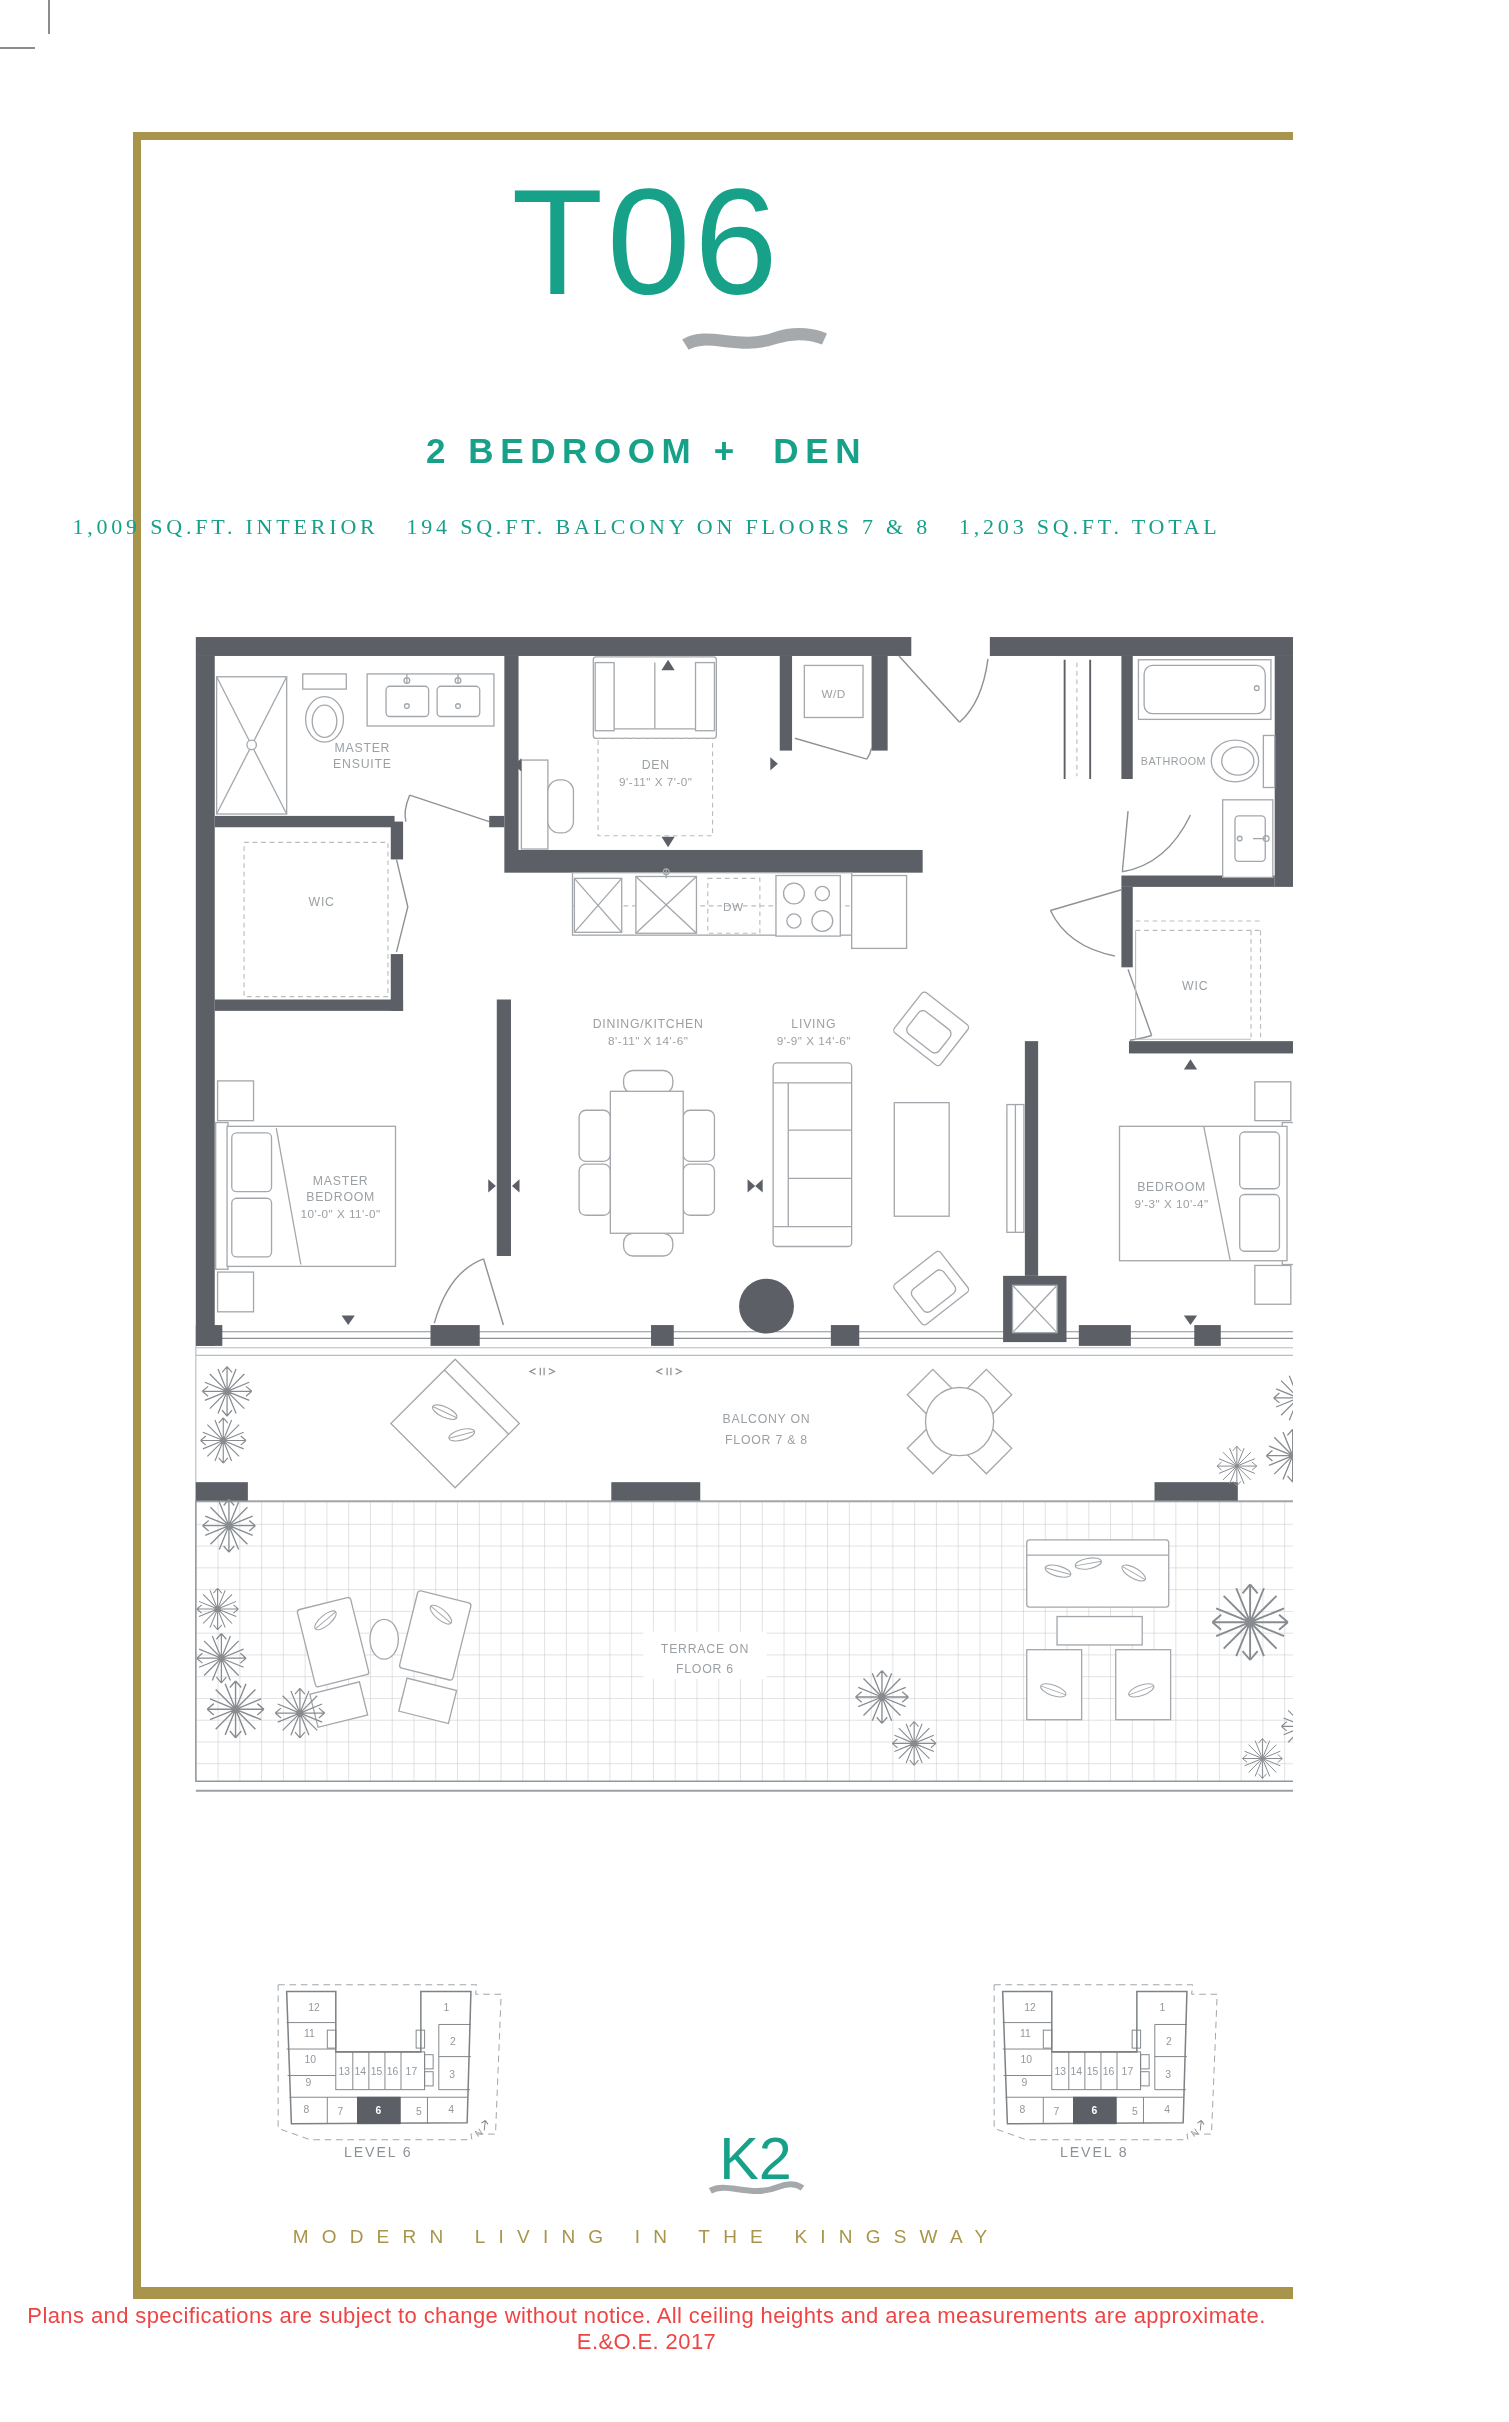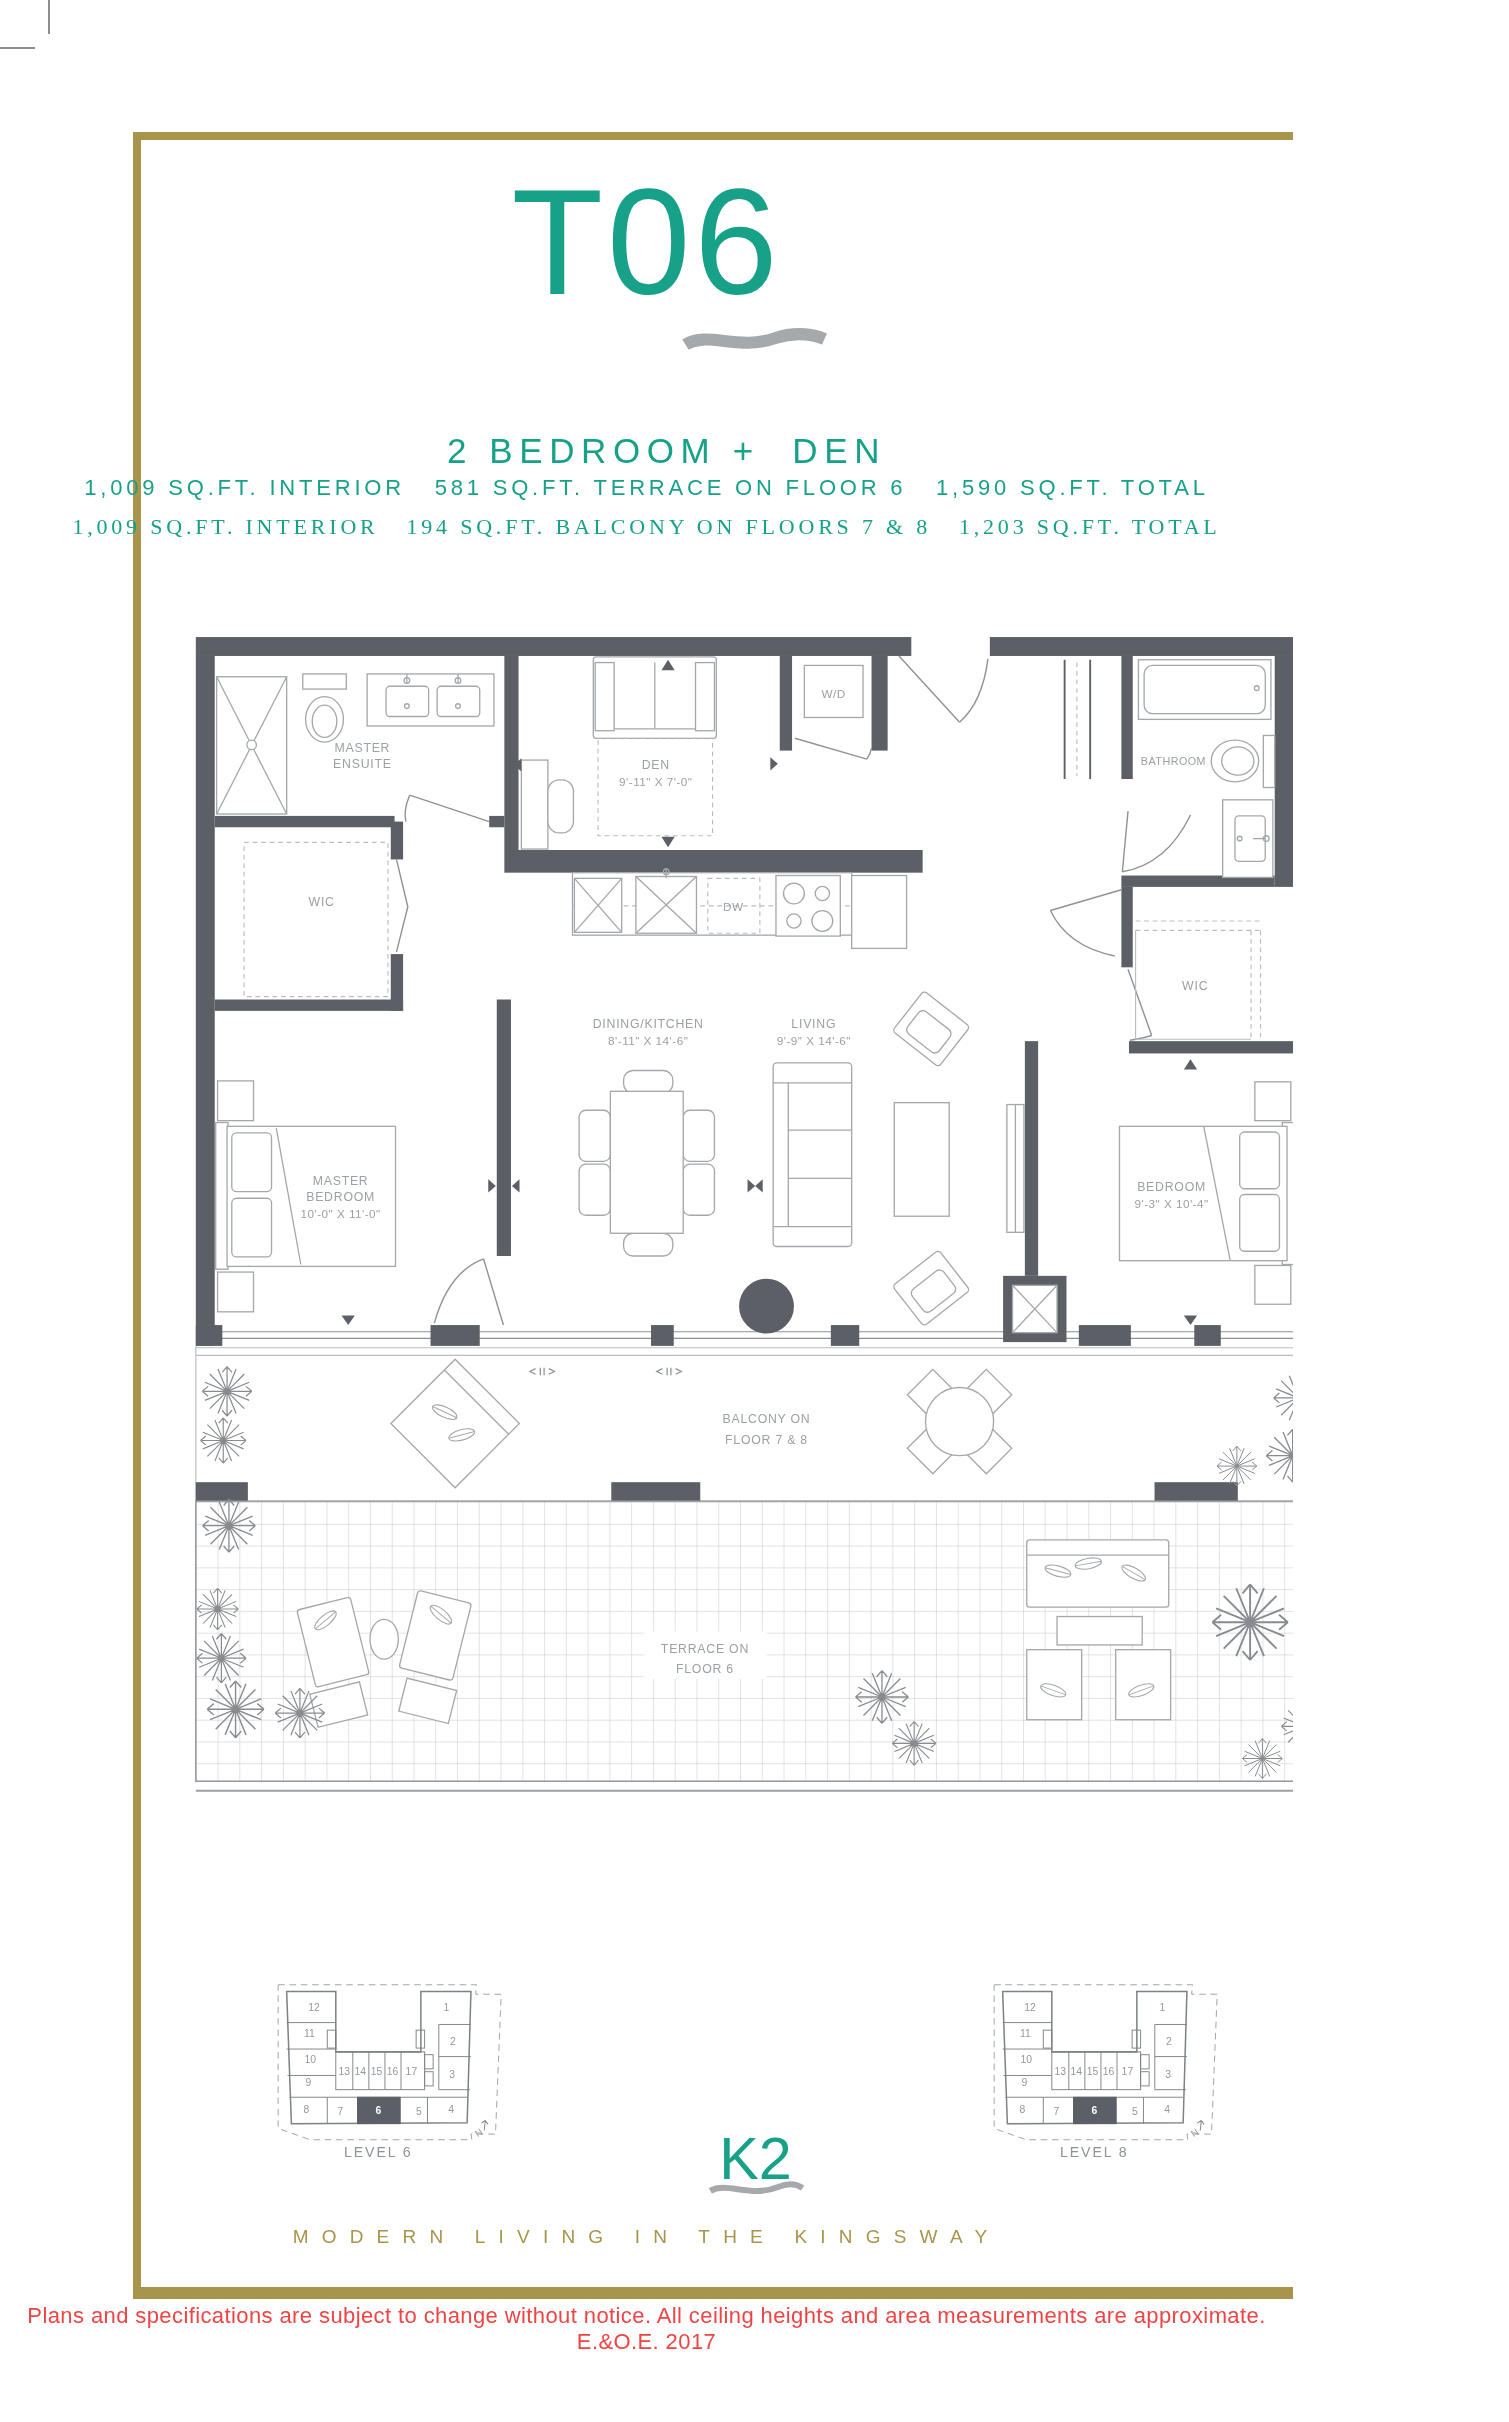--- a/index.html
+++ b/index.html
@@ -5,21 +5,21 @@
   html,body{margin:0;padding:0;background:#ffffff;}
   #page{position:relative;width:1293px;height:2423px;background:#ffffff;overflow:hidden;
         font-family:"Liberation Sans", sans-serif;}
   .abs{position:absolute;}
   .ctr{left:0;width:100%;text-align:center;}
   #frame{left:133px;top:132px;width:1242px;height:2167px;border:8.5px solid #a8944a;
          border-bottom-width:12.3px;box-sizing:border-box;}
   #cropmark-v{left:48px;top:0;width:1.9px;height:34px;background:#8a8d90;}
   #cropmark-h{left:0;top:47px;width:35px;height:1.9px;background:#8a8d90;}
   #title{top:167px;font-size:150px;letter-spacing:3.8px;color:#17a189;font-weight:400;line-height:1;}
-  #unit-type{top:431px;font-size:35px;font-weight:normal;letter-spacing:6.6px;color:#17a189;white-space:pre;padding-left:20px;}
+  #unit-type{top:431px;font-size:35px;font-weight:bold;letter-spacing:6.6px;color:#17a189;white-space:pre;}
   .spec{font-size:22px;letter-spacing:3.8px;color:#17a189;white-space:pre;font-weight:400;}
   #spec1{top:475px;} #spec2{top:514px;font-family:Liberation Serif, serif;}
   #tagline{top:2226px;font-size:19px;letter-spacing:13.2px;color:#a8944a;white-space:pre;}
   #disclaimer{top:2303px;font-size:22px;letter-spacing:0.4px;color:#ef4444;}
   svg{position:absolute;overflow:visible;}
   svg text{font-family:"Liberation Sans", sans-serif;}
   .wall{fill:#5c6066;stroke:none;}
   .furn{fill:#ffffff;stroke:#a4a8ac;stroke-width:1.4;}
   .ln{fill:none;stroke:#a4a8ac;stroke-width:1.4;}
   .thin{fill:none;stroke:#b9bdc0;stroke-width:1.2;}
@@ -46,21 +46,20 @@
   <div class="abs" id="cropmark-h"></div>
   <div class="abs" id="frame"></div>
 
   <div class="abs ctr" id="title">T06</div>
 
   <svg class="abs" style="left:679px;top:326px" width="151" height="28" viewBox="0 0 160 30">
     <path d="M6,20 C30,5 62,27 102,13 C126,5 146,10 155,14" fill="none" stroke="#a6a9ac" stroke-width="13"></path>
   </svg>
 
   <div class="abs ctr" id="unit-type">2 BEDROOM +  DEN</div>
-  <div class="abs ctr spec" id="spec1">1,009 SQ.FT. INTERIOR   581 SQ.FT. TERRACE ON FLOOR 6   1,590 SQ.FT. TOTAL</div>
   <div class="abs ctr spec" id="spec2">1,009 SQ.FT. INTERIOR   194 SQ.FT. BALCONY ON FLOORS 7 &amp; 8   1,203 SQ.FT. TOTAL</div>
 
   <svg class="abs" style="left:189px;top:620px" width="1155" height="1183" viewBox="200 655 1220 1250">
     <defs>
       <pattern id="tg" width="23" height="23" patternUnits="userSpaceOnUse">
         <path d="M23,0 H0 V23" fill="none" stroke="#c0c3c6" stroke-width="1"></path>
       </pattern>
       <g id="tree">
         <path d="M0,-30 L0,0 M21,-21 L0,0 M30,0 L0,0 M21,21 L0,0 M0,30 L0,0 M-21,21 L0,0 M-30,0 L0,0 M-21,-21 L0,0 M11,-27 L0,0 M27,-11 L0,0 M27,11 L0,0 M11,27 L0,0 M-11,27 L0,0 M-27,11 L0,0 M-27,-11 L0,0 M-11,-27 L0,0 M0,-30 L-6,-23 M0,-30 L6,-23 M30,0 L23,-6 M30,0 L23,6 M0,30 L6,23 M0,30 L-6,23 M-30,0 L-23,-6 M-30,0 L-23,6"></path>
       </g>

